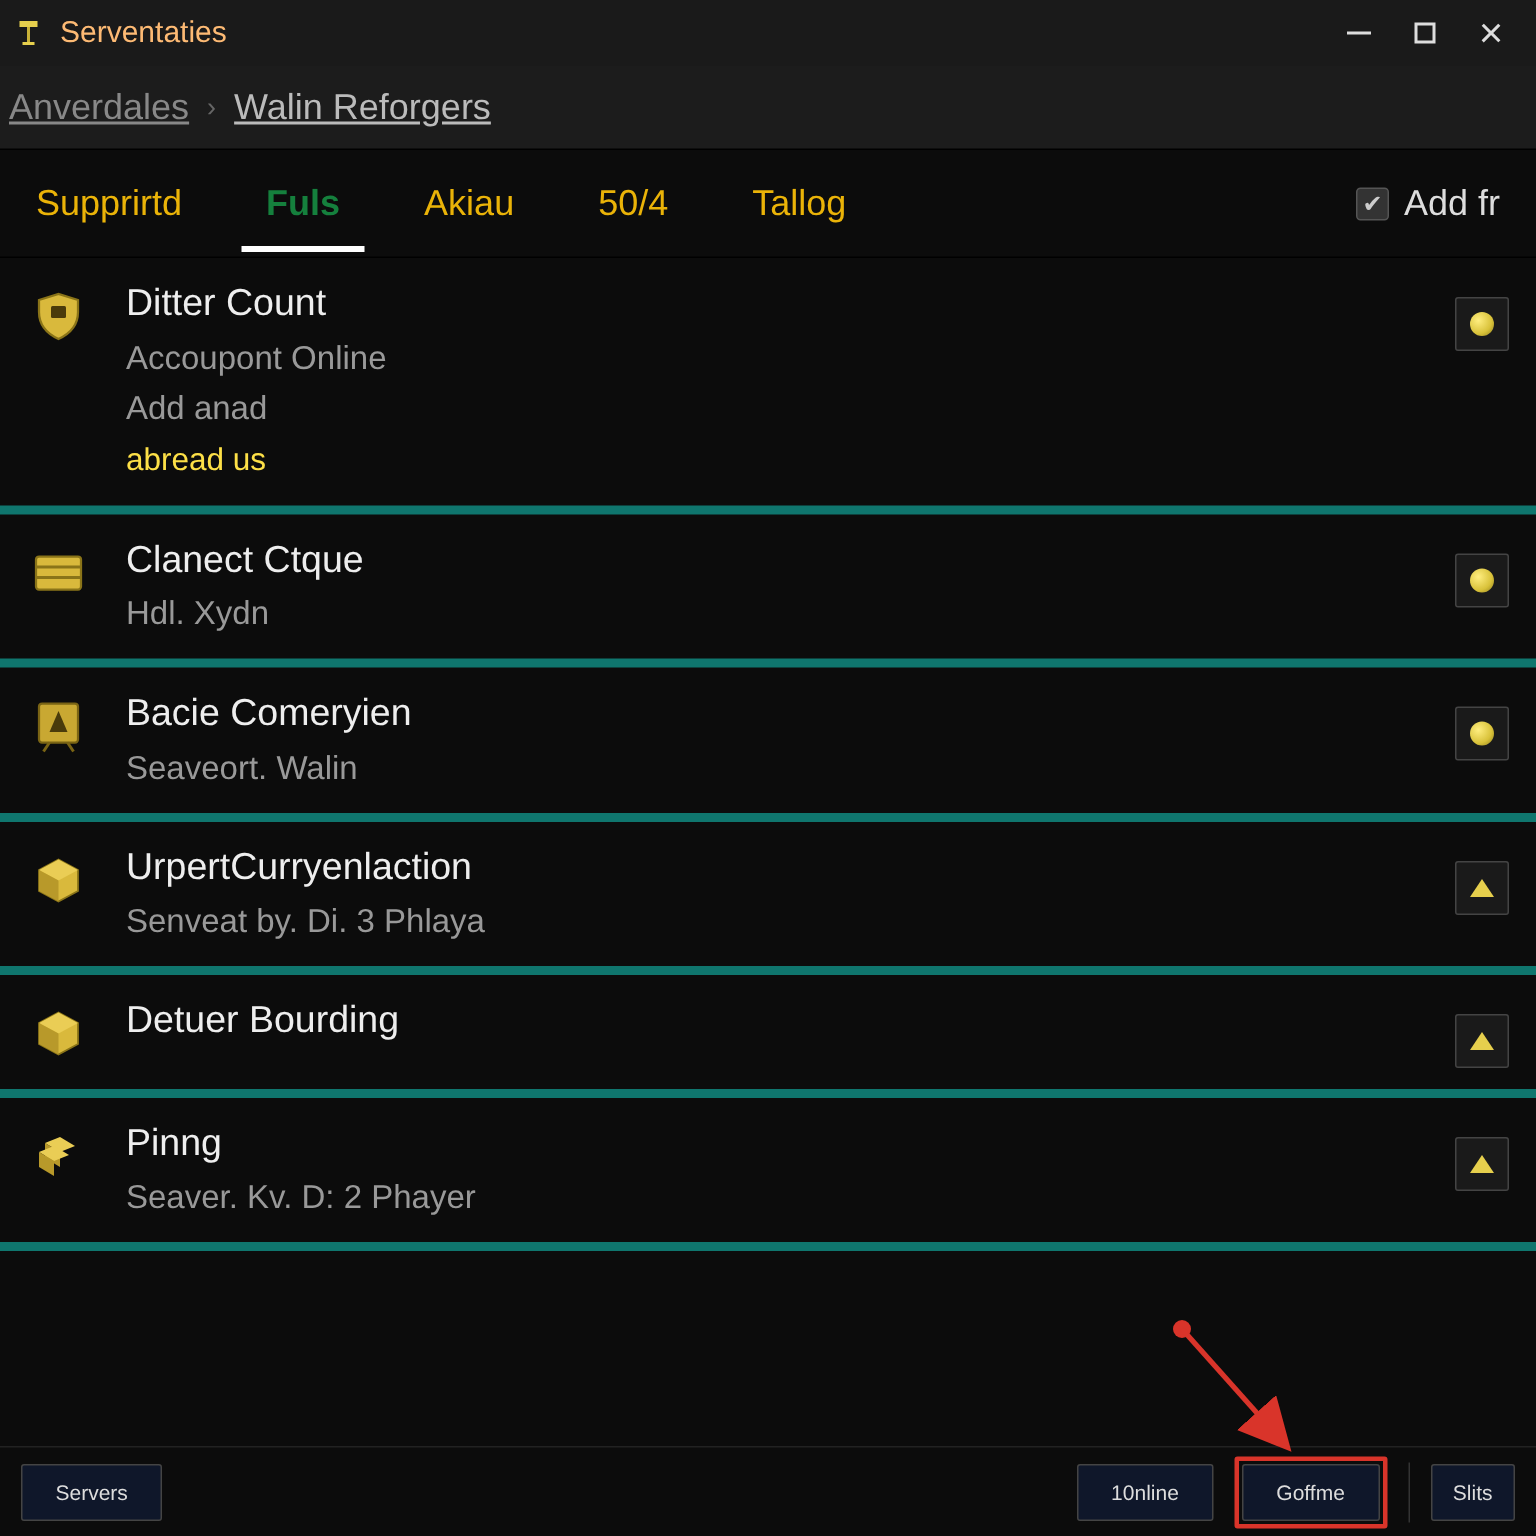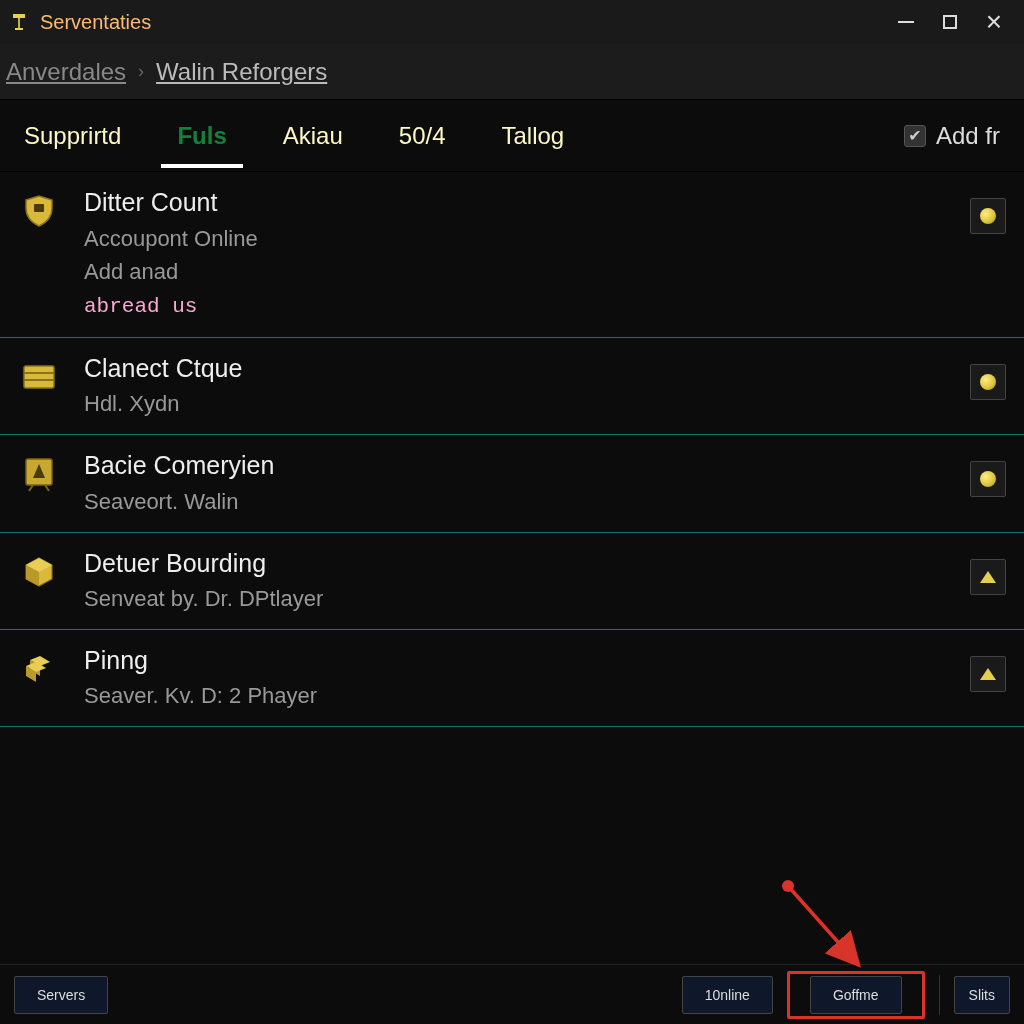--- a/index.html
+++ b/index.html
@@ -17,47 +17,47 @@
   .win-x { font-size: 28px; line-height: 1; font-weight: 300; }
 
   
   .breadcrumb { height: 56px; display: flex; align-items: center; background: #1c1c1c; padding: 0 6px; gap: 12px; border-bottom: 1px solid #000; }
   .breadcrumb .crumb { font-size: 24px; color: #888; text-decoration: underline; }
   .breadcrumb .crumb:last-child { color: #bbb; }
   .breadcrumb .sep { color: #666; font-size: 18px; }
 
   
   .tabsrow { height: 72px; display: flex; align-items: center; padding: 0 24px; gap: 56px; border-bottom: 1px solid #000; }
-  .tab { font-size: 24px; color: #fef9c3; padding: 18px 0; position: relative; }
+  .tab { font-size: 24px; color: #eab308; padding: 18px 0; position: relative; }
   .tab.active { color: #15803d; font-weight: 700; }
   .tab.active::after { content: ""; position: absolute; left: -16px; right: -16px; bottom: 0; height: 4px; background: #fff; }
   .tabsrow .spacer { flex: 1; }
   .add-btn { display: flex; align-items: center; gap: 10px; font-size: 24px; color: #ddd; }
   .add-check { width: 22px; height: 22px; border: 1px solid #555; background: #333; display: flex; align-items: center; justify-content: center; font-size: 16px; color: #ccc; border-radius: 3px;}
 
   
   .list { flex: 1; overflow: hidden; }
-  .list-item { display: flex; padding: 14px 18px 14px 18px; gap: 24px; border-bottom: 1px solid #0f766e; }
+  .list-item { display: flex; padding: 14px 18px 14px 18px; gap: 24px; border-bottom: 6px solid #0f766e; }
   .list-item .item-icon { width: 42px; height: 42px; flex-shrink: 0; margin-top: 4px; display:flex; align-items:center; justify-content:center; }
   .list-item .item-body { flex: 1; min-width: 0; }
   .item-title { font-size: 25px; color: #eee; line-height: 1.3; }
   .item-sub { font-size: 22px; color: #999; line-height: 1.45; margin-top: 4px;}
   .item-sub2 { font-size: 22px; color: #999; line-height: 1.45; margin-top: 2px;}
-  .item-sub3 { font-size: 21px; color: #f9a8d4; line-height: 1.45; margin-top: 4px; font-family: Liberation Mono, monospace;}
+  .item-sub3 { font-size: 21px; color: #fde047; line-height: 1.45; margin-top: 4px;}
   .item-badge { flex-shrink: 0; align-self: flex-start; margin-top: 12px; }
   .badge-box { width: 36px; height: 36px; border: 1px solid #444; background: #1a1a1a; display:flex; align-items:center; justify-content:center; border-radius:2px;}
   .dot-yellow { width: 16px; height: 16px; border-radius: 50%; background: radial-gradient(circle at 35% 35%, #ffee80, #d9c23a 60%, #8a7a1a); }
   .arrow-up { width: 0; height: 0; border-left: 8px solid transparent; border-right: 8px solid transparent; border-bottom: 12px solid #e6cf4d; }
 
   
   .bottombar { height: 60px; display: flex; align-items: center; padding: 0 14px; gap: 14px; background: #0c0c0c; border-top: 1px solid #222; }
   .bbtn { border: 1px solid #444; background: #0f172a; color: #ddd; font-size: 14px; padding: 10px 22px; border-radius: 2px; }
   .bottombar .spacer { flex: 1; }
   .divider-v { width: 1px; height: 40px; background: #333; }
-  .highlight-red { border: 3px solid #d9342a; padding: 2px 20px; border-radius: 2px; }
+  .highlight-red { border: 3px solid #d9342a; padding: 2px 2px; border-radius: 2px; }
 
   
   .annotation { position: absolute; pointer-events: none; }
 
   
   svg { display: block; }
 </style>
 </head>
 <body>
 
@@ -157,32 +157,49 @@
         <div class="item-title">Bacie Comeryien</div>
         <div class="item-sub">Seaveort. Walin</div>
       </div>
       <div class="item-badge">
         <div class="badge-box">
             <div class="dot-yellow"></div>
           </div>
       </div>
     </div>
 
-
     <div class="list-item">
       <div class="item-icon">
         <svg width="34" height="34" viewBox="0 0 34 34">
           <path d="M17 3 L30 10 L30 24 L17 31 L4 24 L4 10 Z" fill="#d9b93c" stroke="#8a7418" stroke-width="1.2"></path>
           <path d="M17 3 L30 10 L17 17 L4 10 Z" fill="#eacd55"></path>
           <path d="M17 17 L17 31 L4 24 L4 10 Z" fill="#b8992a"></path>
         </svg>
       </div>
       <div class="item-body">
+        <div class="item-title">UrpertCurryenlaction</div>
+        <div class="item-sub">Senveat by. Di. 3 Phlaya</div>
+      </div>
+      <div class="item-badge">
+        <div class="badge-box">
+            <div class="arrow-up"></div>
+          </div>
+      </div>
+    </div>
+
+    <div class="list-item">
+      <div class="item-icon">
+        <svg width="34" height="34" viewBox="0 0 34 34">
+          <path d="M17 3 L30 10 L30 24 L17 31 L4 24 L4 10 Z" fill="#d9b93c" stroke="#8a7418" stroke-width="1.2"></path>
+          <path d="M17 3 L30 10 L17 17 L4 10 Z" fill="#eacd55"></path>
+          <path d="M17 17 L17 31 L4 24 L4 10 Z" fill="#b8992a"></path>
+        </svg>
+      </div>
+      <div class="item-body">
         <div class="item-title">Detuer Bourding</div>
-        <div class="item-sub">Senveat by. Dr. DPtlayer</div>
       </div>
       <div class="item-badge">
         <div class="badge-box">
             <div class="arrow-up"></div>
           </div>
       </div>
     </div>
 
     <div class="list-item">
       <div class="item-icon">

